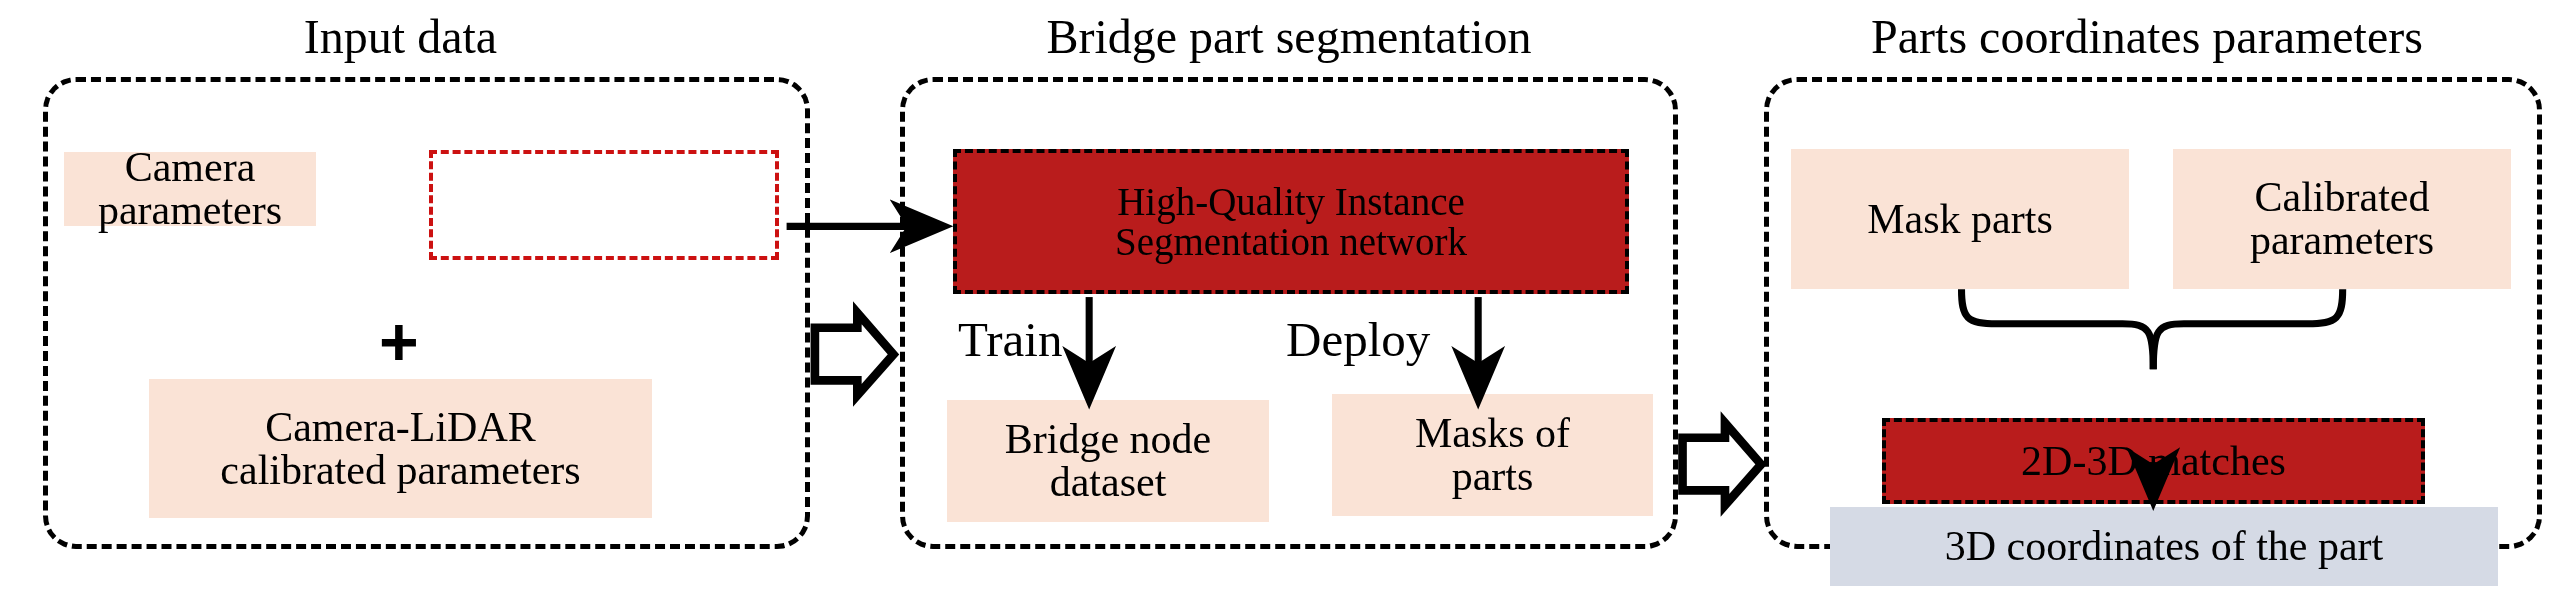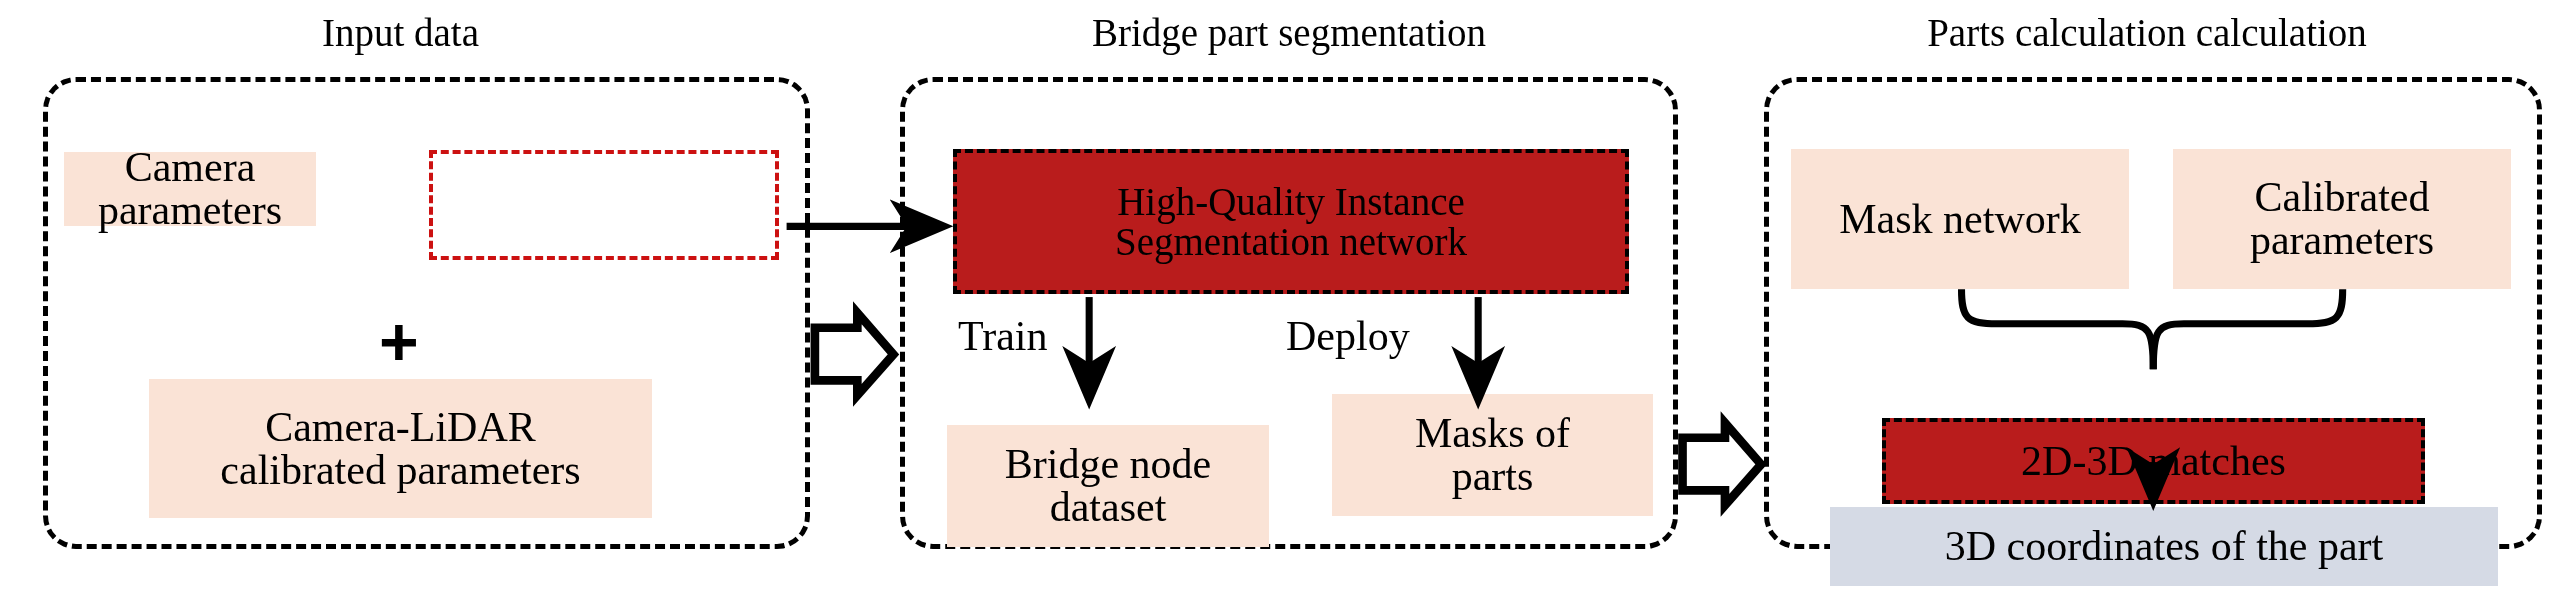--- a/index.html
+++ b/index.html
@@ -7,21 +7,21 @@
     width:2576px;height:613px;
     font-family:"Liberation Serif","DejaVu Serif",serif;
     color:#000;
     overflow:hidden;
     position:relative;
   }
   #stage{position:relative;width:2576px;height:613px;}
 
   .panel-title{
     position:absolute;
-    font-size:39px;
+    font-size:48px;
     line-height:1;
     white-space:nowrap;
     text-align:center;
     color:#000;
   }
 
   .panel{
     position:absolute;
     border:5.5px dashed #000;
     border-radius:33px;
@@ -48,21 +48,21 @@
 
   .red-dashed{
     position:absolute;
     border:4.7px dashed #cc1111;
     box-sizing:border-box;
     background:transparent;
   }
 
   .label{
     position:absolute;
-    font-size:42px;
+    font-size:49px;
     white-space:nowrap;
     line-height:1;
   }
 
   .plus{
     position:absolute;
     font-size:68px;
     font-weight:bold;
     line-height:1;
     font-family:"Liberation Sans",sans-serif;
@@ -76,21 +76,21 @@
 </style>
 </head>
 <body>
 
 <div id="stage">
 
   <div class="panel-title" style="left:31px;top:12.6px;width:739px;">Input data</div>
 
   <div class="panel-title" style="left:896px;top:12.6px;width:786px;">Bridge part segmentation</div>
 
-  <div class="panel-title" style="left:1746px;top:12.6px;width:802px;">Parts calculation calculation</div>
+  <div class="panel-title" style="left:1746px;top:12.6px;width:802px;">Parts coordinates parameters</div>
 
   <div class="panel" style="left:43px;top:77px;width:767px;height:472px;"></div>
 
   <div class="box peach" style="left:64px;top:152px;width:252px;height:74px;">
     <span>
       <span>Camera</span><br>
       <span>parameters</span>
     </span>
   </div>
 
@@ -112,38 +112,38 @@
     <span>
       <span>High-Quality Instance</span><br>
       <span>Segmentation network</span>
     </span>
   </div>
 
   <div class="label" style="left:958px;top:315px;">Train</div>
 
   <div class="label" style="left:1286px;top:315px;font-family:Liberation Serif, serif;">Deploy</div>
 
-  <div class="box peach" style="left:947px;top:425px;width:322px;height:122px;">
+  <div class="box peach" style="left:947px;top:400px;width:322px;height:122px;">
     <span>
       <span>Bridge node</span><br>
       <span>dataset</span>
     </span>
   </div>
 
   <div class="box peach" style="left:1332px;top:394px;width:321px;height:122px;">
     <span>
       <span>Masks of</span><br>
       <span>parts</span>
     </span>
   </div>
 
   <div class="panel" style="left:1764px;top:77px;width:778px;height:472px;"></div>
 
   <div class="box peach" style="left:1791px;top:149px;width:338px;height:140px;">
-    <span>Mask network</span>
+    <span>Mask parts</span>
   </div>
 
   <div class="box peach" style="left:2173px;top:149px;width:338px;height:140px;">
     <span>
       <span>Calibrated</span><br>
       <span>parameters</span>
     </span>
   </div>
 
   <div class="box green dashed-black" style="left:1882px;top:374px;width:543px;height:86px;margin-top:44px;">

